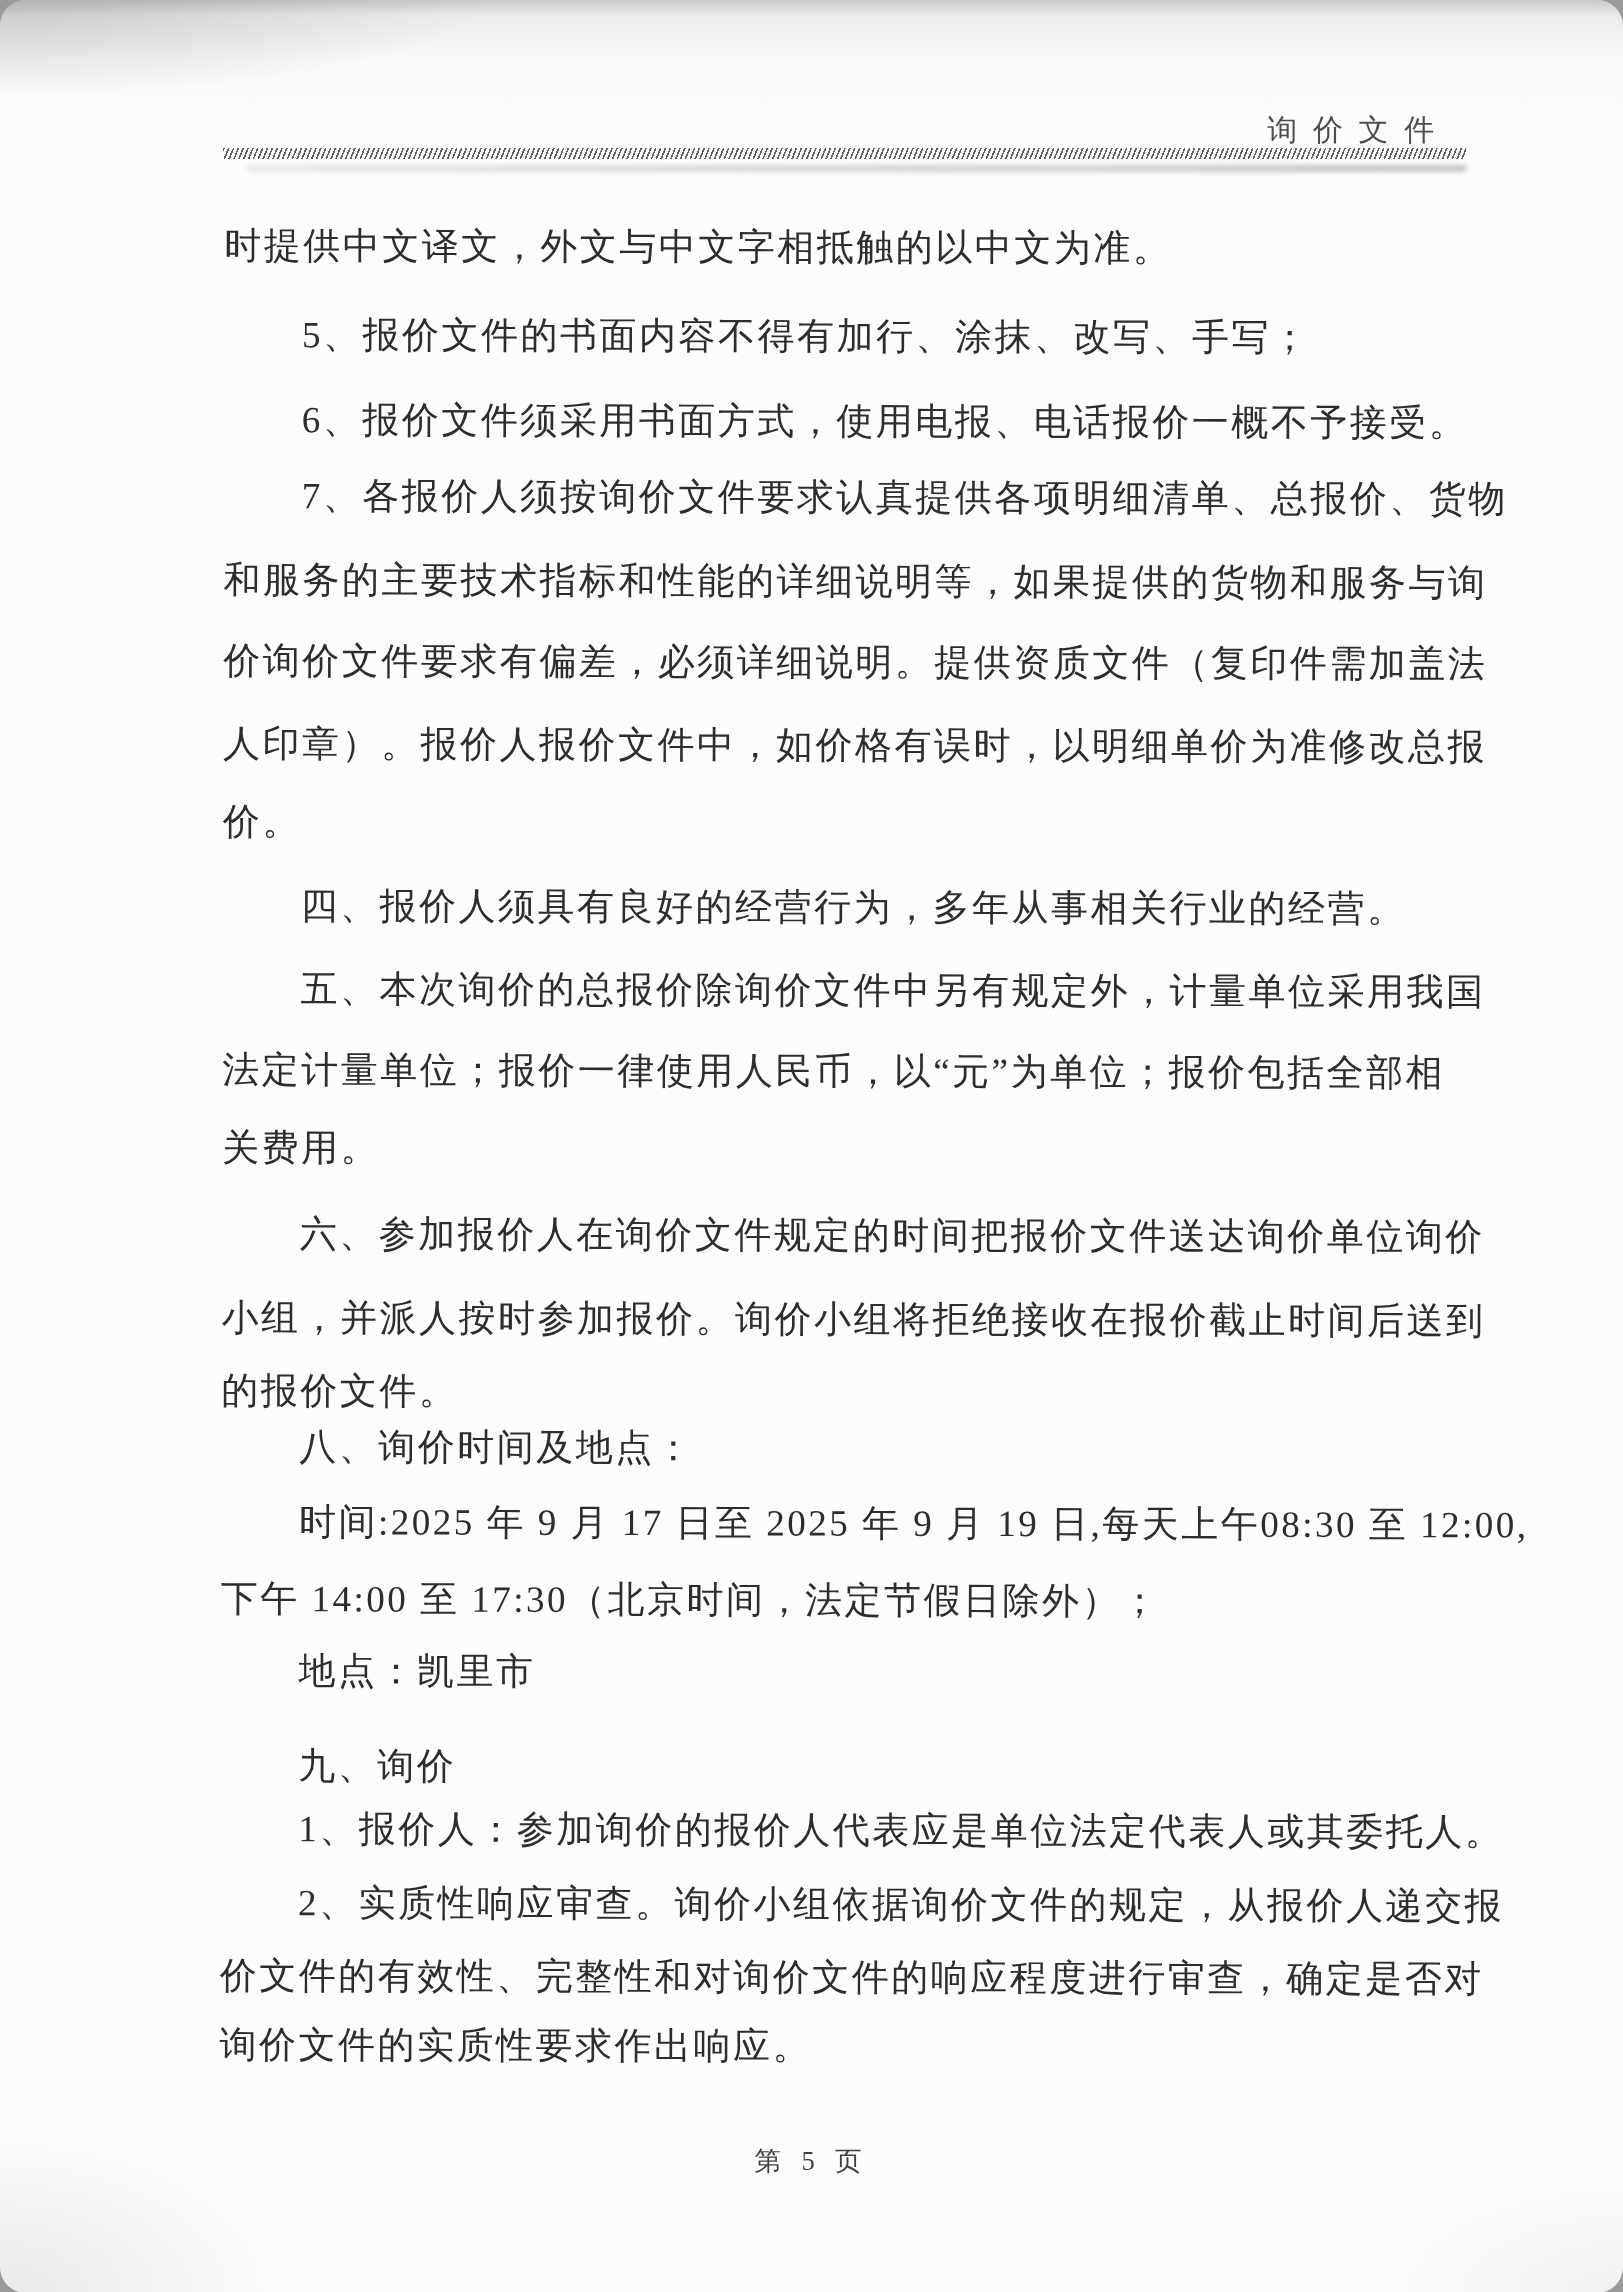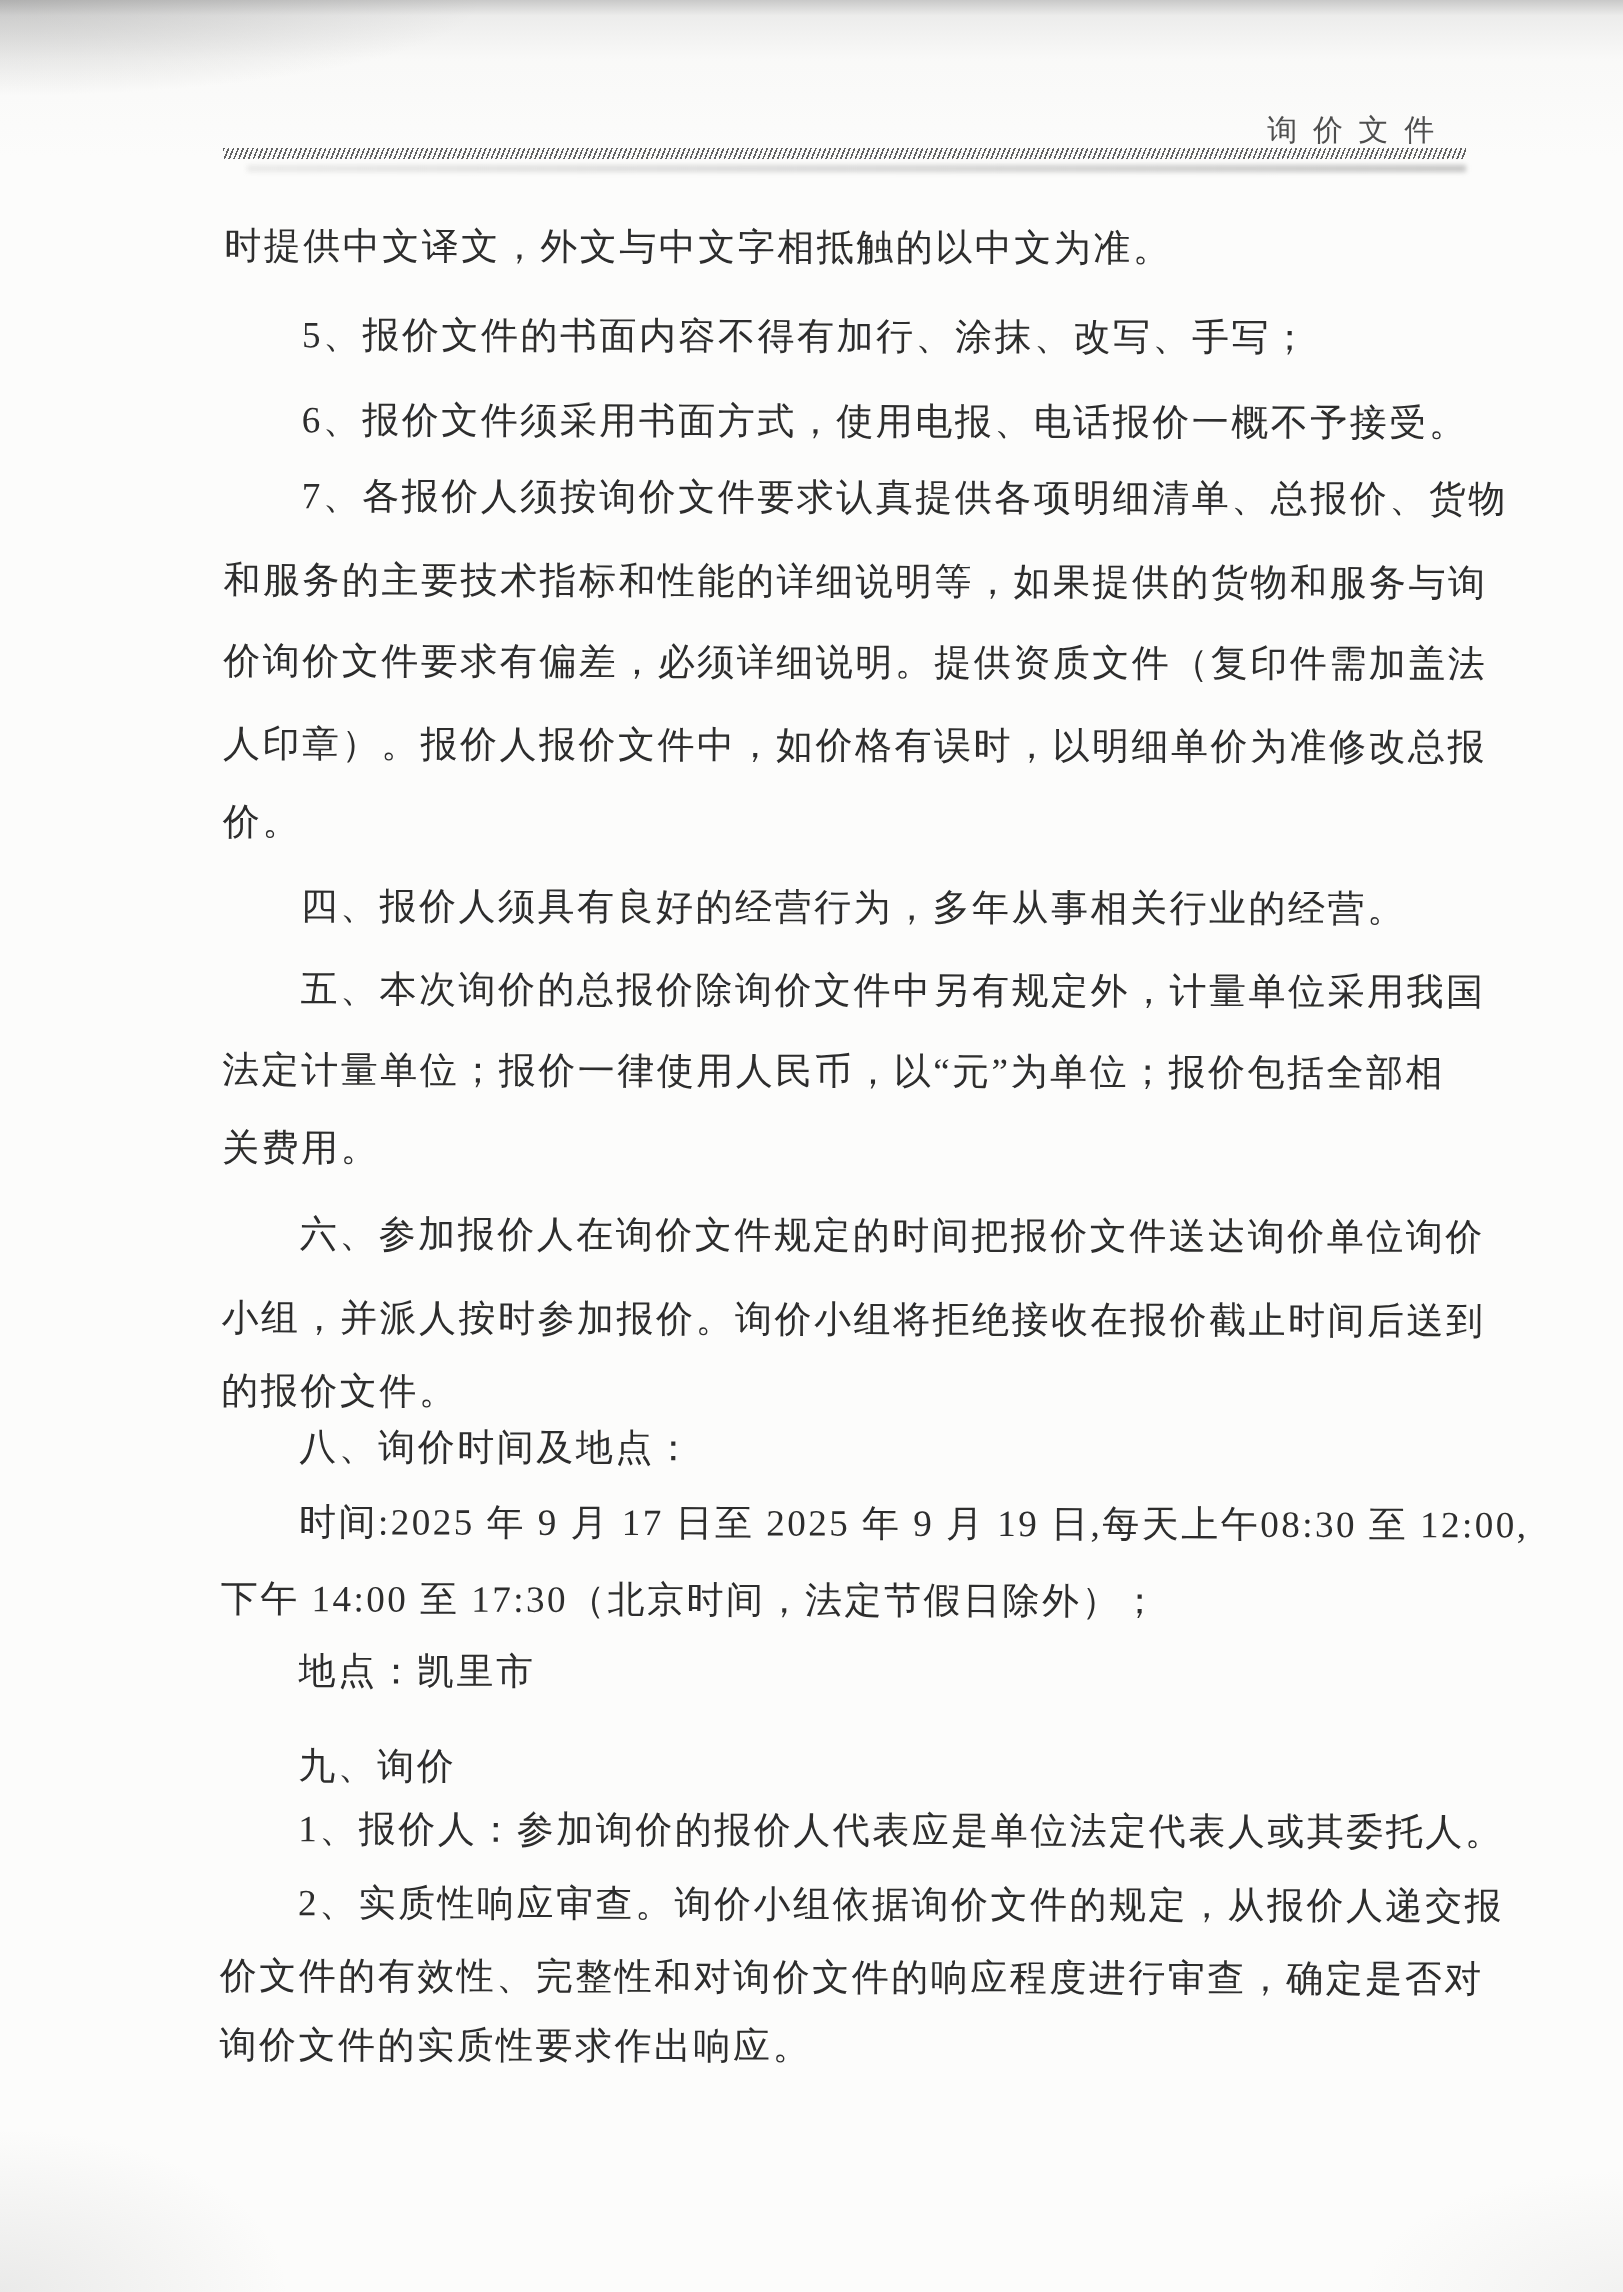--- a/index.html
+++ b/index.html
@@ -1,20 +1,21 @@
 <!DOCTYPE html>
 <html><head>
 <meta charset="utf-8">
 <style>
   html,body{margin:0;padding:0;background:#9a9a9a;}
   .page{
     position:relative;width:1623px;height:2293px;margin:0 auto;
     background:#fcfcfb;overflow:hidden;
     font-family:"Liberation Serif","DejaVu Serif",serif;
     color:#2d2d2d;
+    border-radius:26px;
   }
   .scan-artifacts{
     position:absolute;inset:0;pointer-events:none;
     background:
       linear-gradient(180deg, rgba(150,150,150,.50) 0px, rgba(195,195,195,.28) 15.7px, rgba(230,230,228,.14) 59px, rgba(250,250,249,0) 157px),
       radial-gradient(686px 137px at 0px 0px, rgba(110,110,110,.35), rgba(110,110,110,0) 70%),
       radial-gradient(412px 235px at 0px 2293px, rgba(140,140,140,.16), rgba(140,140,140,0) 70%),
       radial-gradient(372px 176px at 1623px 2293px, rgba(150,150,150,.10), rgba(150,150,150,0) 70%);
   }
   .header-title{
@@ -81,14 +82,17 @@
       <div class="line indent" style="top: 1502px;">时间:2025 年 9 月 17 日至 2025 年 9 月 19 日,每天上午08:30 至 12:00,</div>
       <div class="line" style="top: 1579px;">下午 14:00 至 17:30（北京时间，法定节假日除外）；</div>
       <div class="line indent" style="top: 1651px;">地点：凯里市</div>
       <div class="line indent" style="top: 1746px;">九、询价</div>
       <div class="line indent" style="top: 1809px;">1、报价人：参加询价的报价人代表应是单位法定代表人或其委托人。</div>
       <div class="line indent" style="top: 1883px;">2、实质性响应审查。询价小组依据询价文件的规定，从报价人递交报</div>
       <div class="line" style="top: 1956px;">价文件的有效性、完整性和对询价文件的响应程度进行审查，确定是否对</div>
       <div class="line" style="top: 2025px;">询价文件的实质性要求作出响应。</div>
     </div>
 
+  <div class="footer">
+    <span class="page-number">第 5 页</span>
+  </div>
 </div>
 
 
 </body></html>

